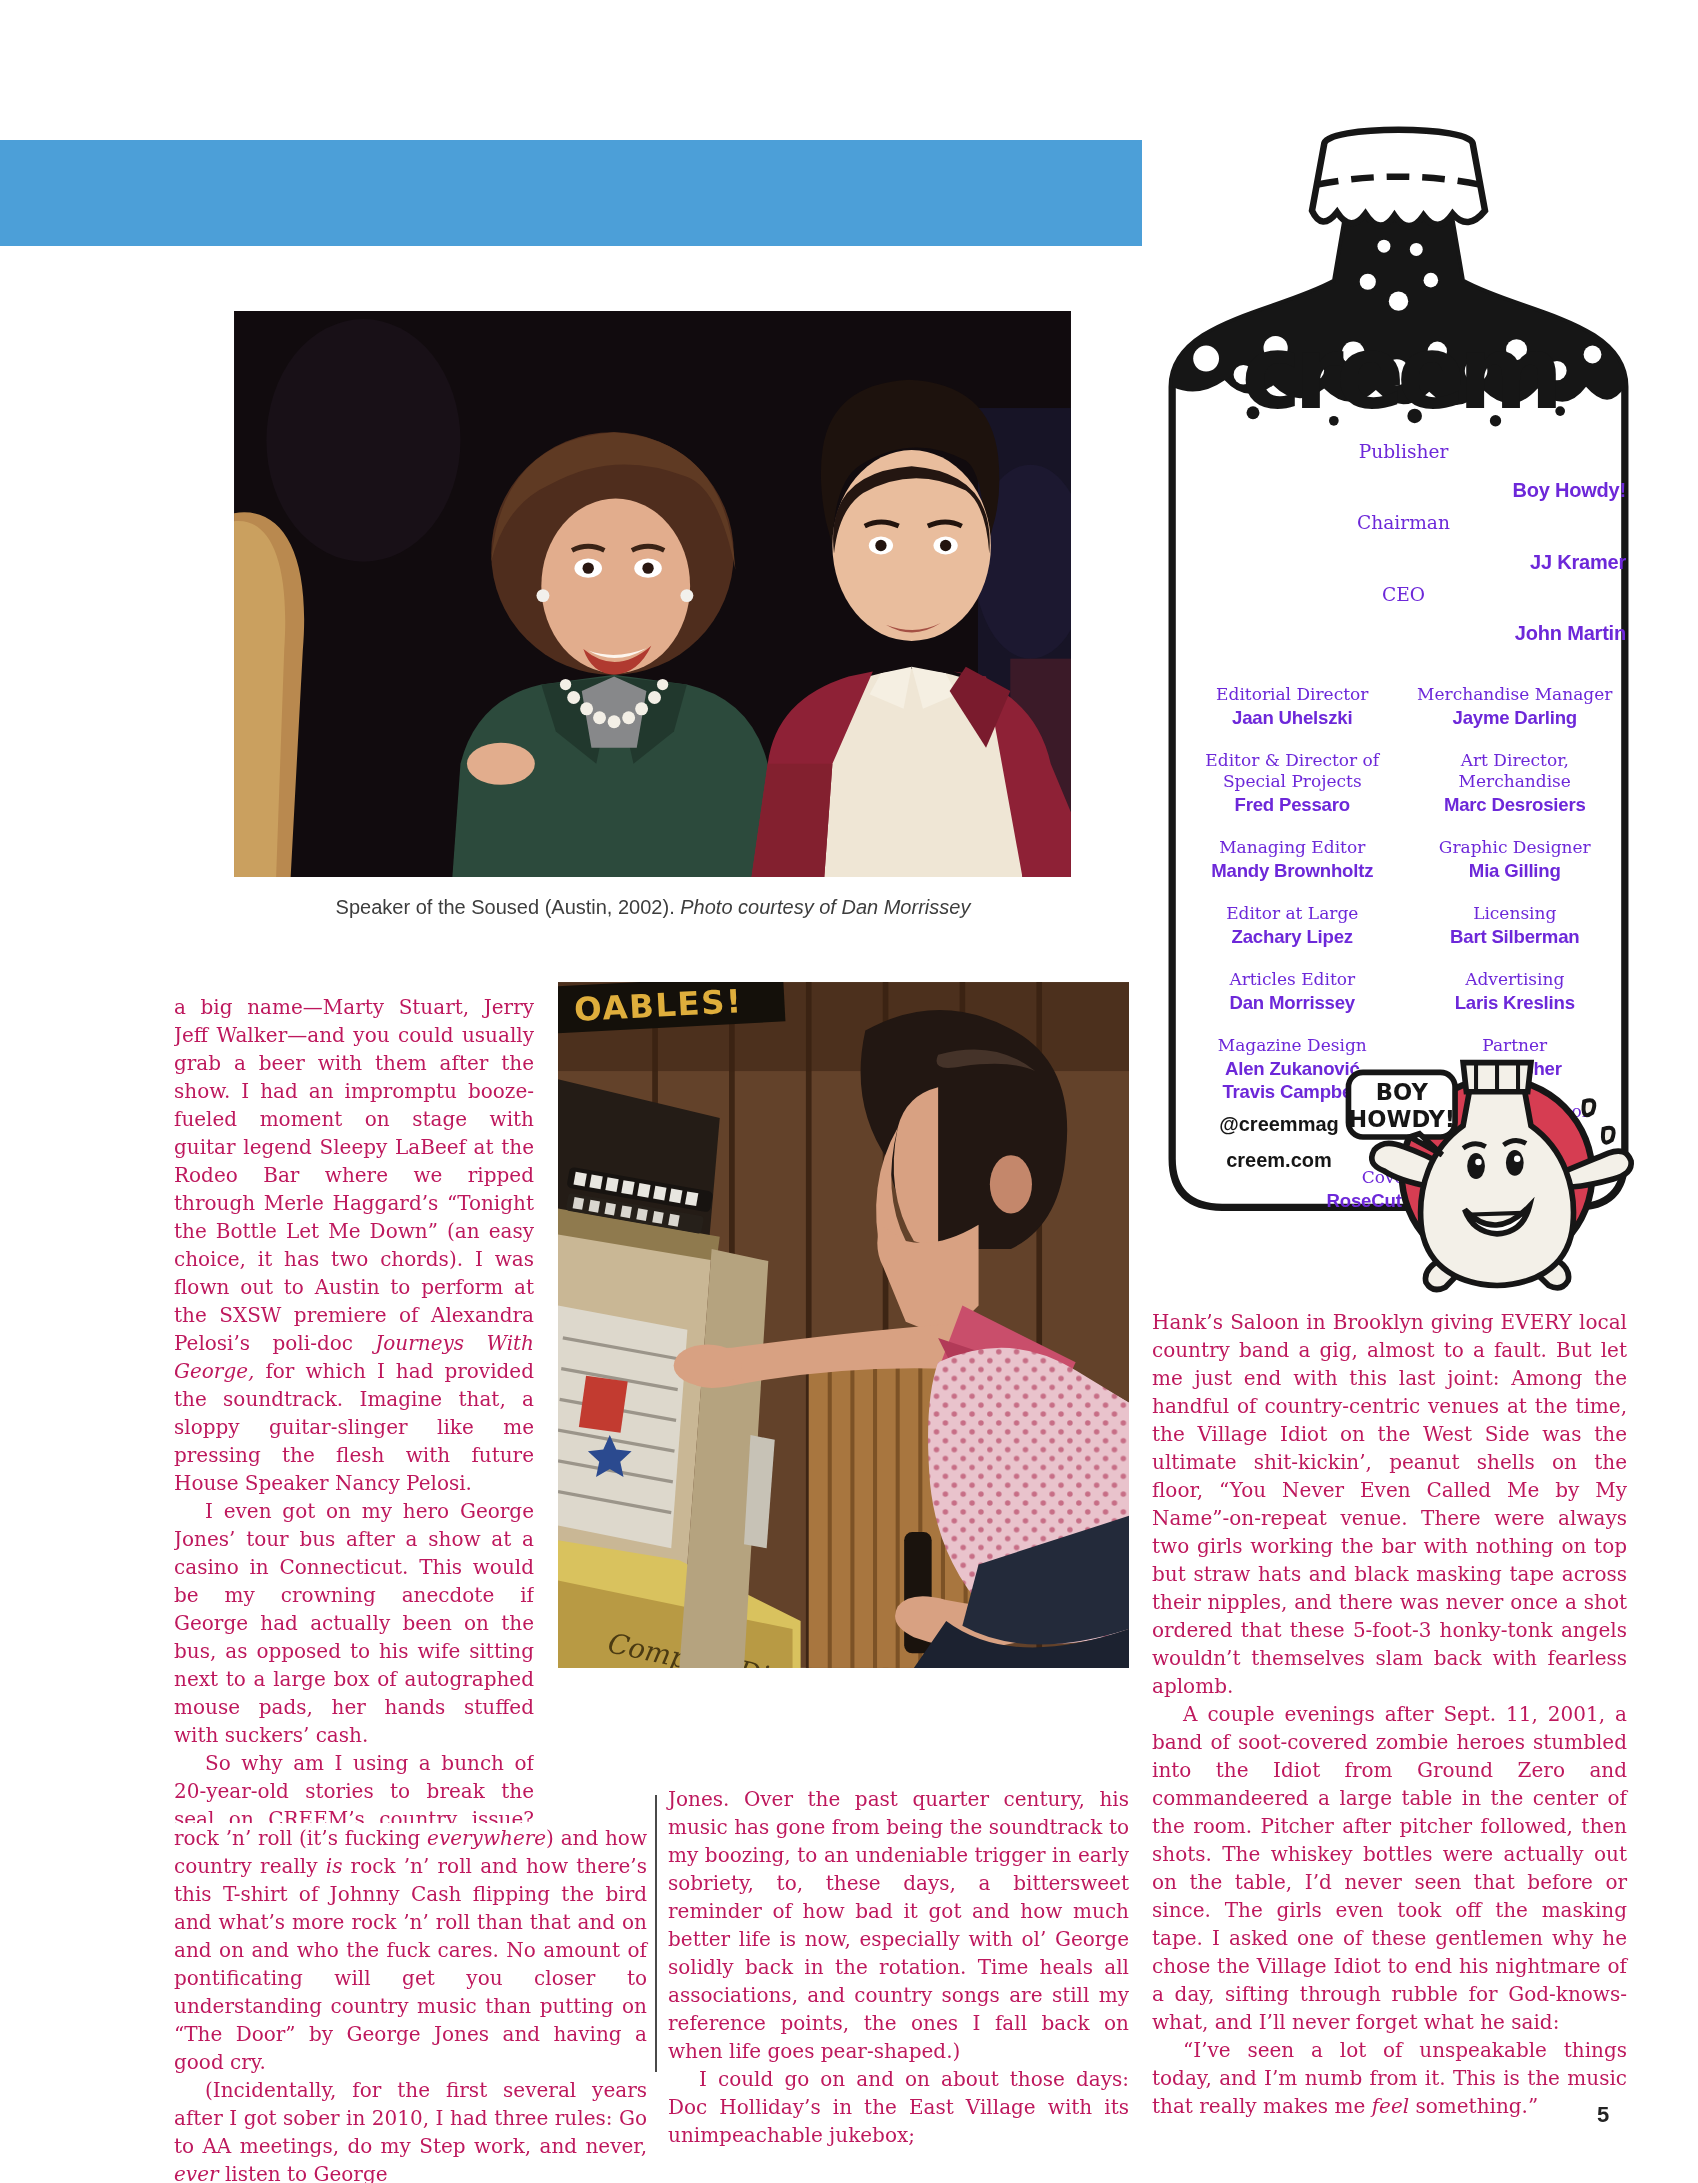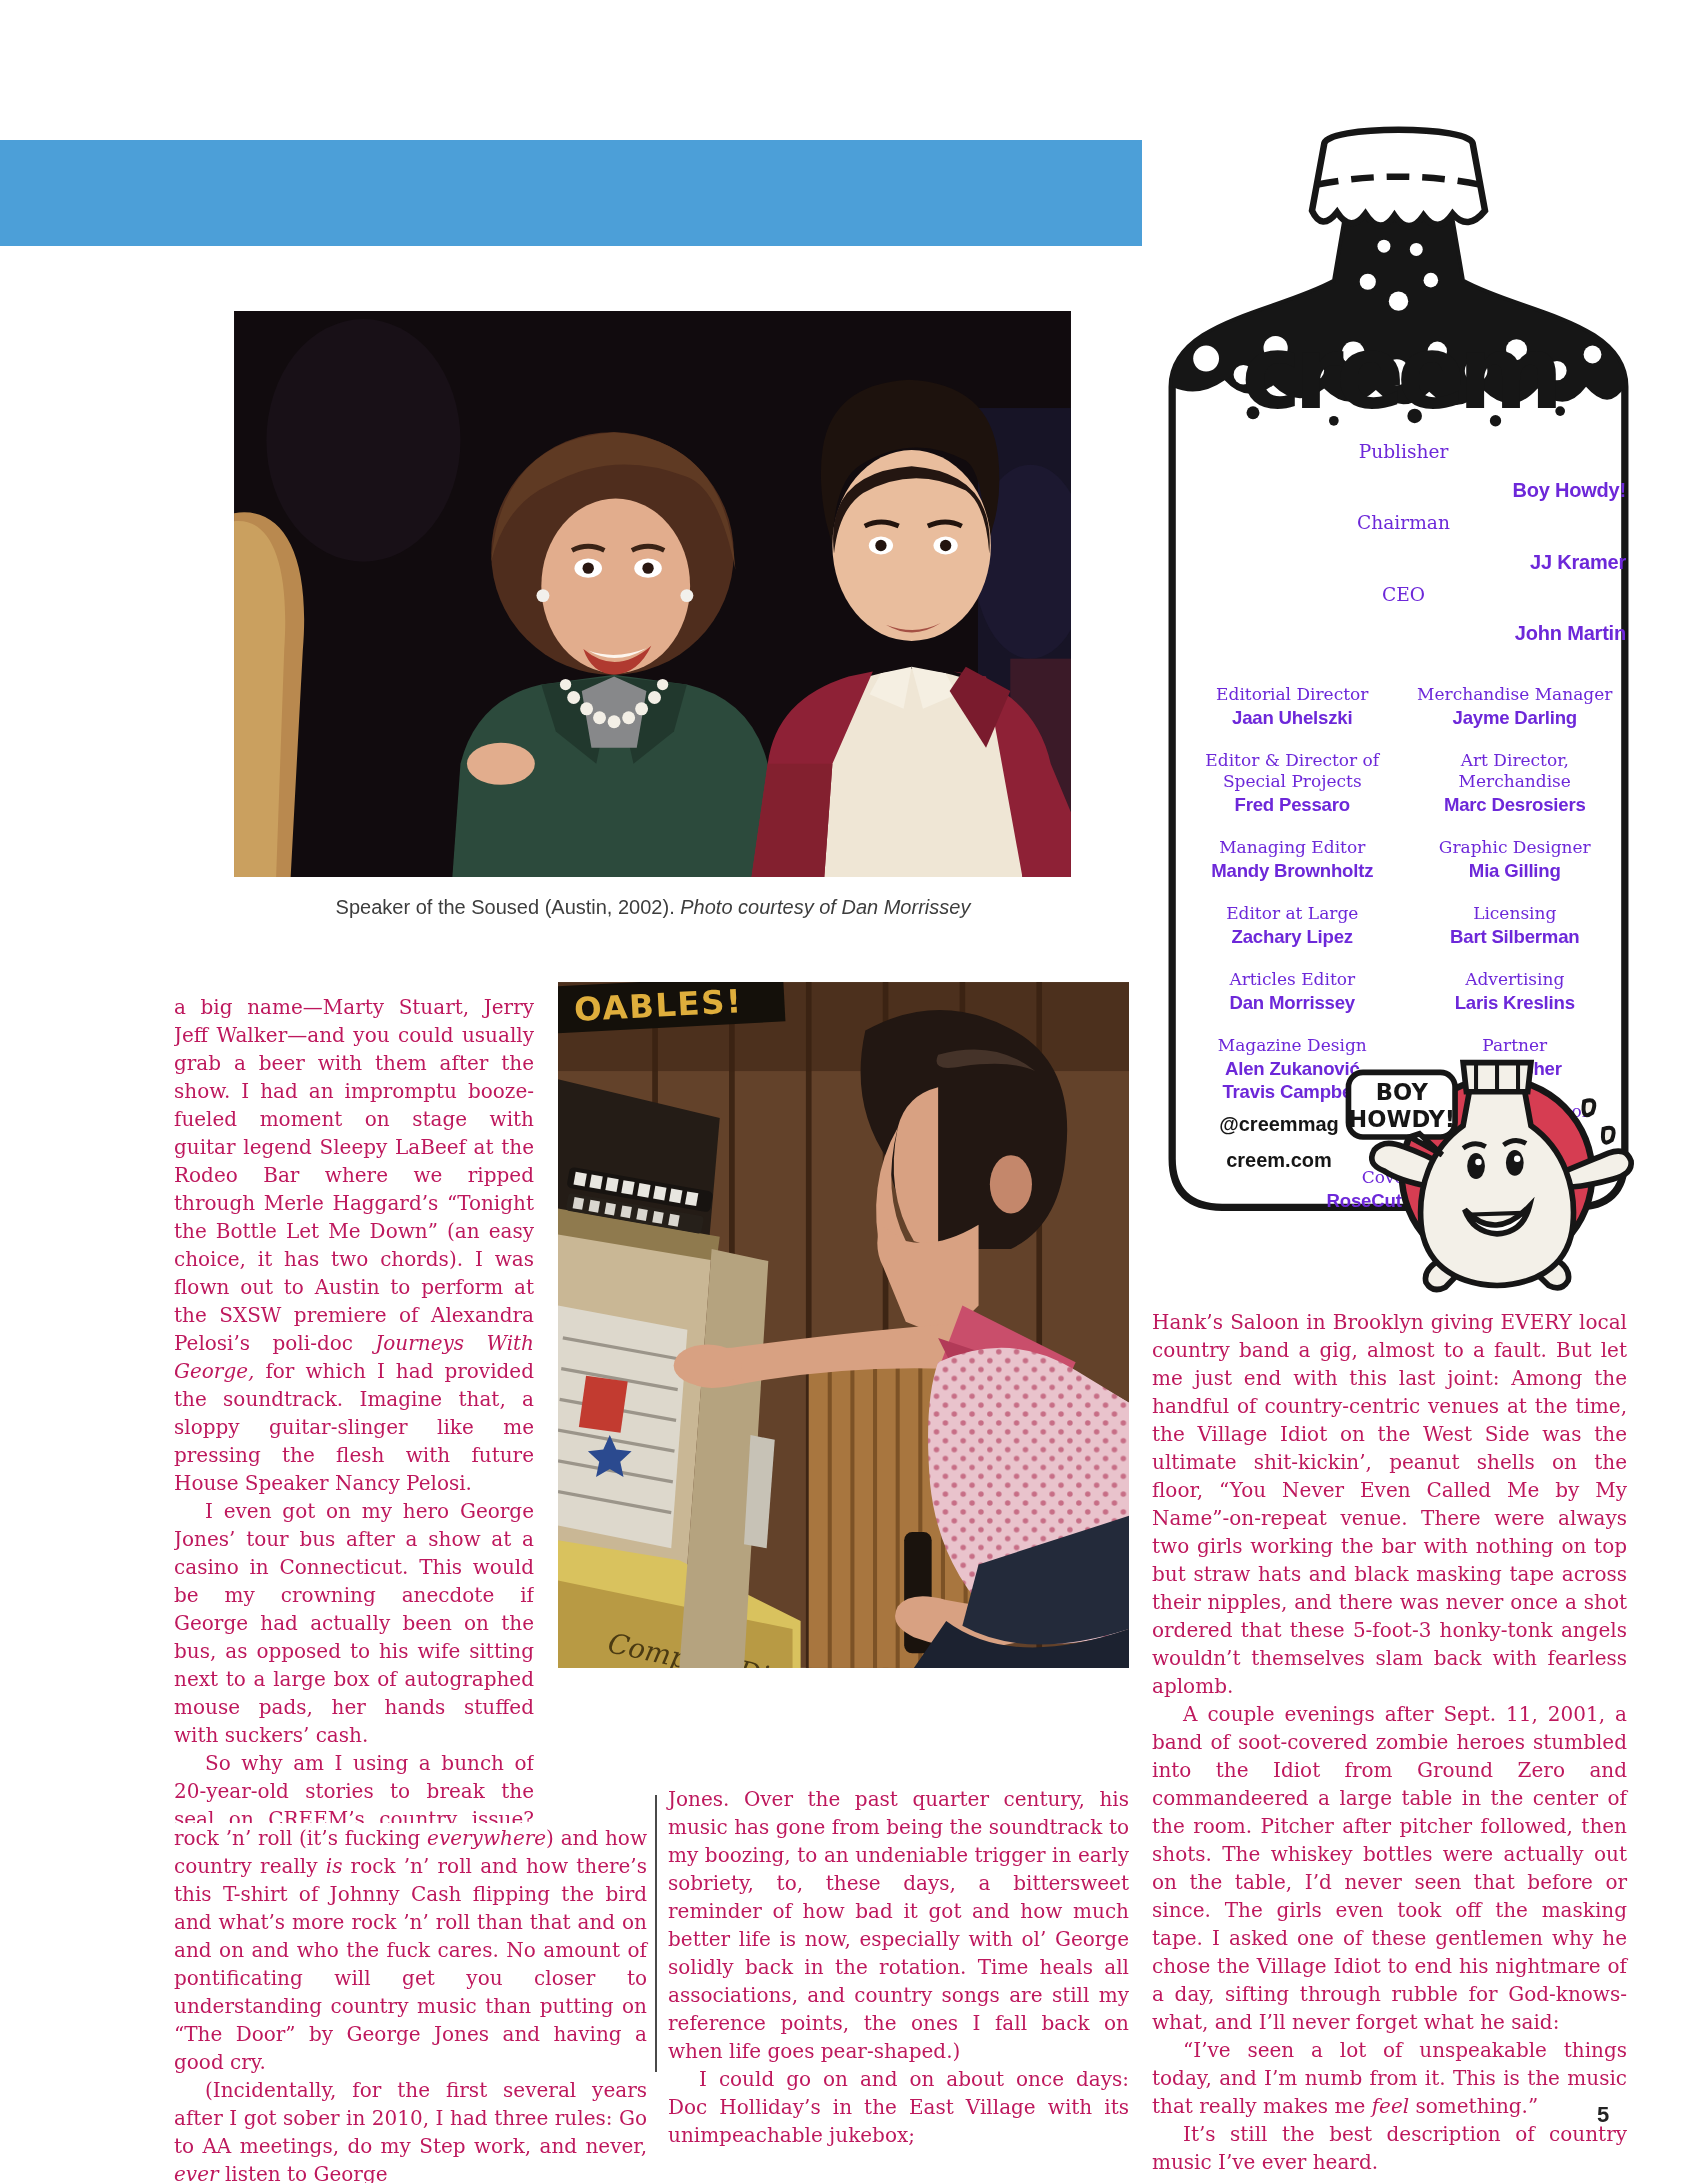--- a/index.html
+++ b/index.html
@@ -364,30 +364,29 @@
 
   <p class="para">rock ’n’ roll (it’s fucking <i>everywhere</i>) and how country really <i>is</i> rock ’n’ roll and how there’s this T-shirt of Johnny Cash flipping the bird and what’s more rock ’n’ roll than that and on and on and who the fuck cares. No amount of pontificating will get you closer to understanding country music than putting on “The Door” by George Jones and having a good cry.</p>
       <p class="para indent">(Incidentally, for the first several years after I got sober in 2010, I had three rules: Go to AA meetings, do my Step work, and never, <i>ever</i> listen to George</p>
     </div>
 
   <div class="abs col-divider" style="left:655px;top:1795px;height:277px;"></div>
 
   <div class="abs bodycol" style="left:668px;top:1785px;width:461px;">
 
   <p class="para">Jones. Over the past quarter century, his music has gone from being the soundtrack to my boozing, to an undeniable trigger in early sobriety, to, these days, a bittersweet reminder of how bad it got and how much better life is now, especially with ol’ George solidly back in the rotation. Time heals all associations, and country songs are still my reference points, the ones I fall back on when life goes pear-shaped.)</p>
-      <p class="para indent">I could go on and on about once days: Doc Holliday’s in the East Village with its unimpeachable jukebox;</p>
+      <p class="para indent">I could go on and on about those days: Doc Holliday’s in the East Village with its unimpeachable jukebox;</p>
     </div>
 
   <div class="abs" style="left:1152px;top:1308px;width:475px;">
     <div class="bodycol">
 
     <p class="para">Hank’s Saloon in Brooklyn giving EVERY local country band a gig, almost to a fault. But let me just end with this last joint: Among the handful of country-centric venues at the time, the Village Idiot on the West Side was the ultimate shit-kickin’, peanut shells on the floor, “You Never Even Called Me by My Name”-on-repeat venue. There were always two girls working the bar with nothing on top but straw hats and black masking tape across their nipples, and there was never once a shot ordered that these 5-foot-3 honky-tonk angels wouldn’t themselves slam back with fearless aplomb.</p>
         <p class="para indent">A couple evenings after Sept. 11, 2001, a band of soot-covered zombie heroes stumbled into the Idiot from Ground Zero and commandeered a large table in the center of the room. Pitcher after pitcher followed, then shots. The whiskey bottles were actually out on the table, I’d never seen that before or since. The girls even took off the masking tape. I asked one of these gentlemen why he chose the Village Idiot to end his nightmare of a day, sifting through rubble for God-knows-what, and I’ll never forget what he said:</p>
         <p class="para indent">“I’ve seen a lot of unspeakable things today, and I’m numb from it. This is the music that really makes me <i>feel</i> something.”</p>
-        <p class="para indent">It’s still the best description of country music I’ve ever heard.</p>
       </div>
 
   </div>
 
   <div class="abs pagenum">5</div>
 
 </div>
 
 
 </body></html>

